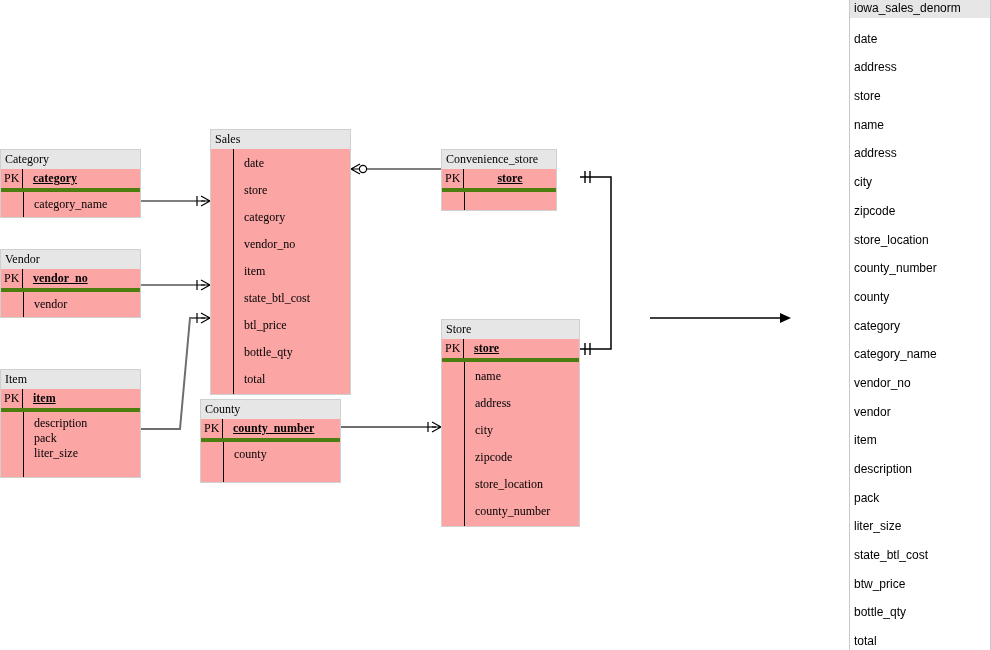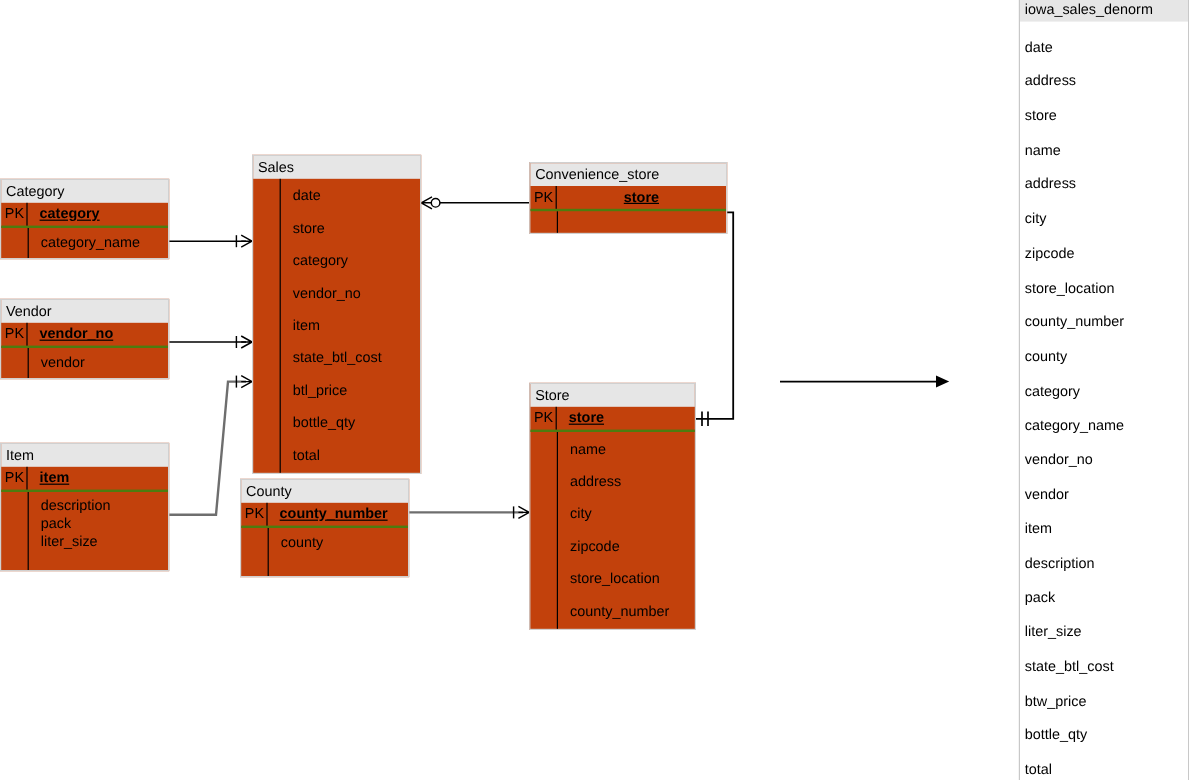--- a/index.html
+++ b/index.html
@@ -28,34 +28,35 @@
     left: 0; top: 0;
     width: 991px; height: 650px;
     pointer-events: none;
   }
 
   
   .entity {
     position: absolute;
     box-sizing: border-box;
     border: 1px solid #d0d0d0;
-    background: #c2410c;
+    background: #fca5a5;
+    font-family: Liberation Serif, serif;
   }
   .entity-header {
     background: #e6e6e6;
     padding: 2px 0 2px 4px;
     font-size: 12px;
     line-height: 15px;
     color: #000;
     white-space: nowrap;
   }
   .pk-row {
     display: flex;
     align-items: center;
-    border-bottom: 2px solid #4d7c0f;
+    border-bottom: 4px solid #4d7c0f;
     position: relative;
   }
   .pk-tag {
     width: 22px;
     flex: 0 0 22px;
     padding: 2px 0 2px 3px;
     font-size: 12px;
     line-height: 15px;
     box-sizing: border-box;
     border-right: 1px solid #000;
@@ -255,21 +256,21 @@
       <div class="pk-name">county_number</div>
     </div>
     <div class="attr-body" style="height:40px;">
       <div class="attr-gutter"></div>
       <div class="attr-list" style="padding-top:5px;">
         <div class="attr">county</div>
       </div>
     </div>
   </div>
 
-  <div class="entity" style="left:441px; top:135px; width:165px;">
+  <div class="entity" style="left:441px; top:149px; width:116px;">
     <div class="entity-header">Convenience_store</div>
     <div class="pk-row">
       <div class="pk-tag">PK</div>
       <div class="pk-name" style="text-align:center; padding-left:0;">store</div>
     </div>
     <div class="attr-body" style="height:18px;">
       <div class="attr-gutter"></div>
       <div class="attr-list"></div>
     </div>
   </div>

